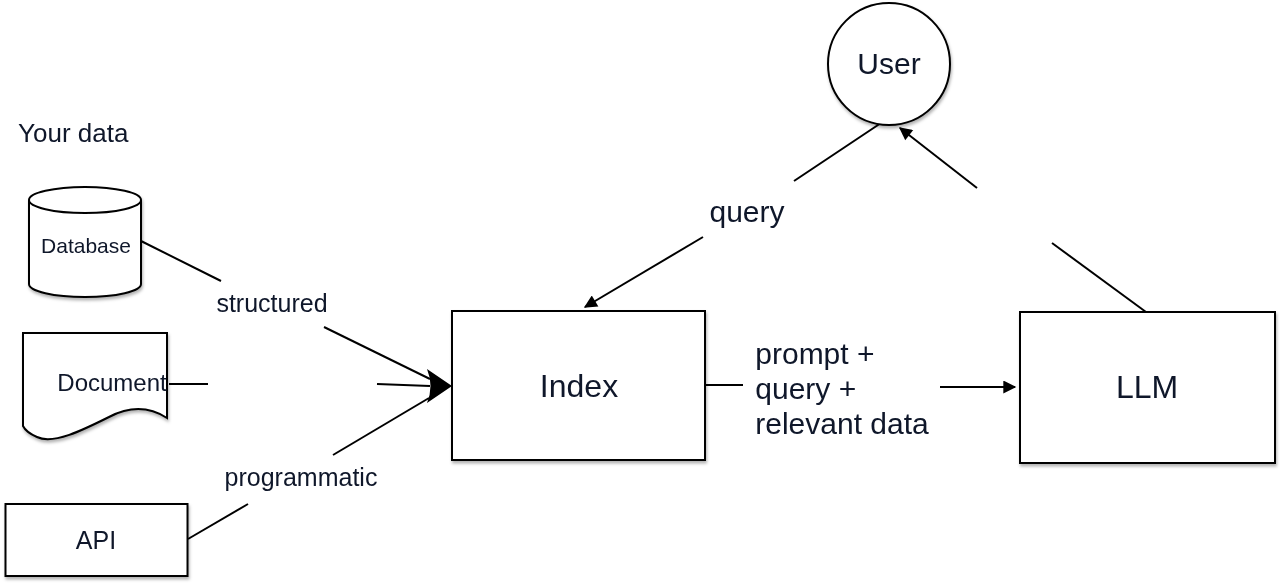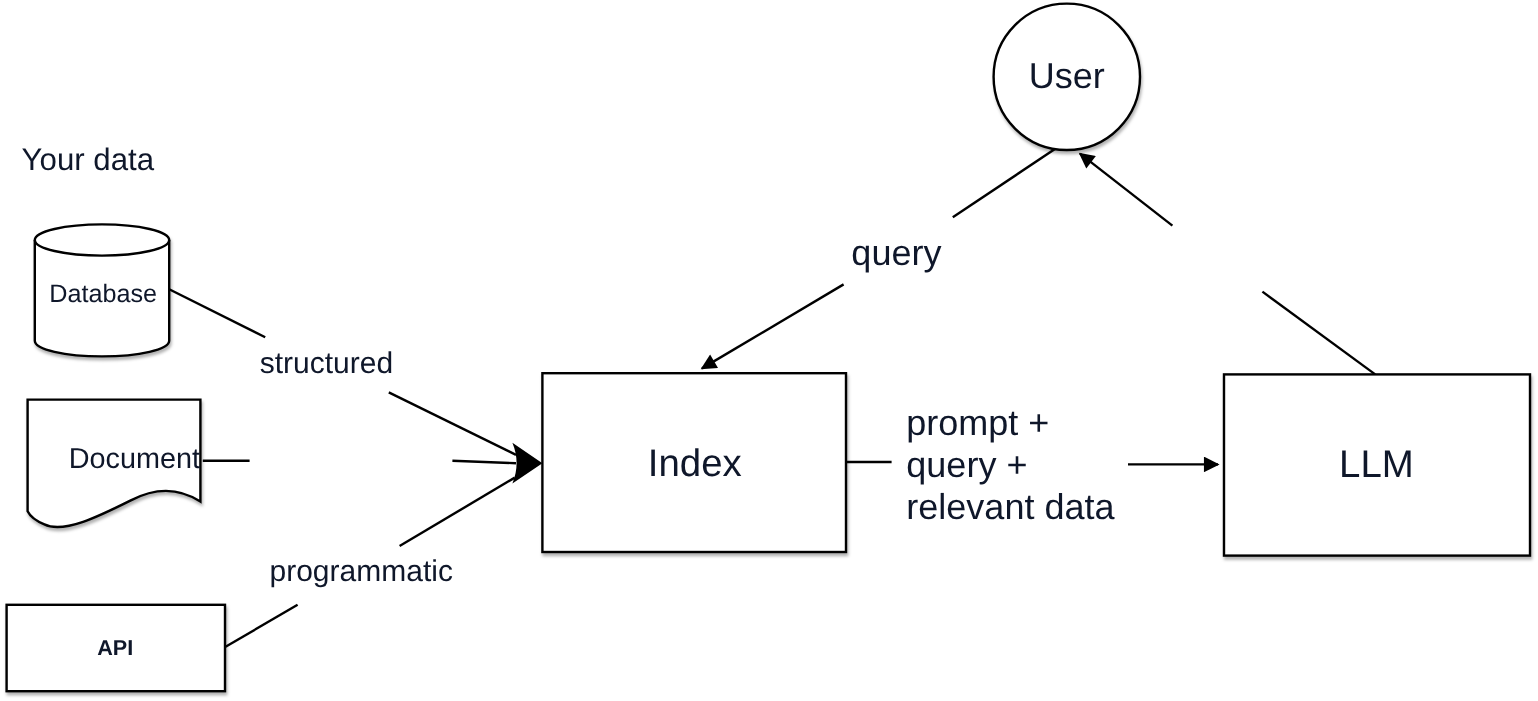--- a/index.html
+++ b/index.html
@@ -23,21 +23,21 @@
   .label {
     position: absolute;
     transform: translate(-50%, -50%);
     color: #0f172a;
     white-space: nowrap;
     text-align: left;
   }
   .lbl-title        { left: 18px;  top: 133px; transform: translateY(-50%); font-size: 26px; }
   .lbl-database     { left: 86px;  top: 246px; font-size: 21px; }
   .lbl-document     { left: 112px;  top: 383px; font-size: 24px; }
-  .lbl-api          { left: 96px;  top: 540px; font-size: 18px; font-weight: bold; }
+  .lbl-api          { left: 96px;  top: 540px; font-size: 25px; }
   .lbl-structured   { left: 272px; top: 303px; font-size: 25px; }
   .lbl-unstructured { left: 291px; top: 383px; font-size: 25px; }
   .lbl-programmatic { left: 301px; top: 477px; font-size: 25px; }
   .lbl-query        { left: 747px; top: 212px; font-size: 30px; }
   .lbl-response     { left: 1015px;top: 219px; font-size: 30px; }
   .lbl-index        { left: 579px; top: 386px; font-size: 32px; }
   .lbl-llm          { left: 1147px;top: 387px; font-size: 32px; }
   .lbl-user         { left: 889px; top: 64px;  font-size: 30px; }
   .lbl-prompt       { left: 842px; top: 388px; font-size: 30px; line-height: 35px; }
   .lbl-prompt span  { display: block; }

